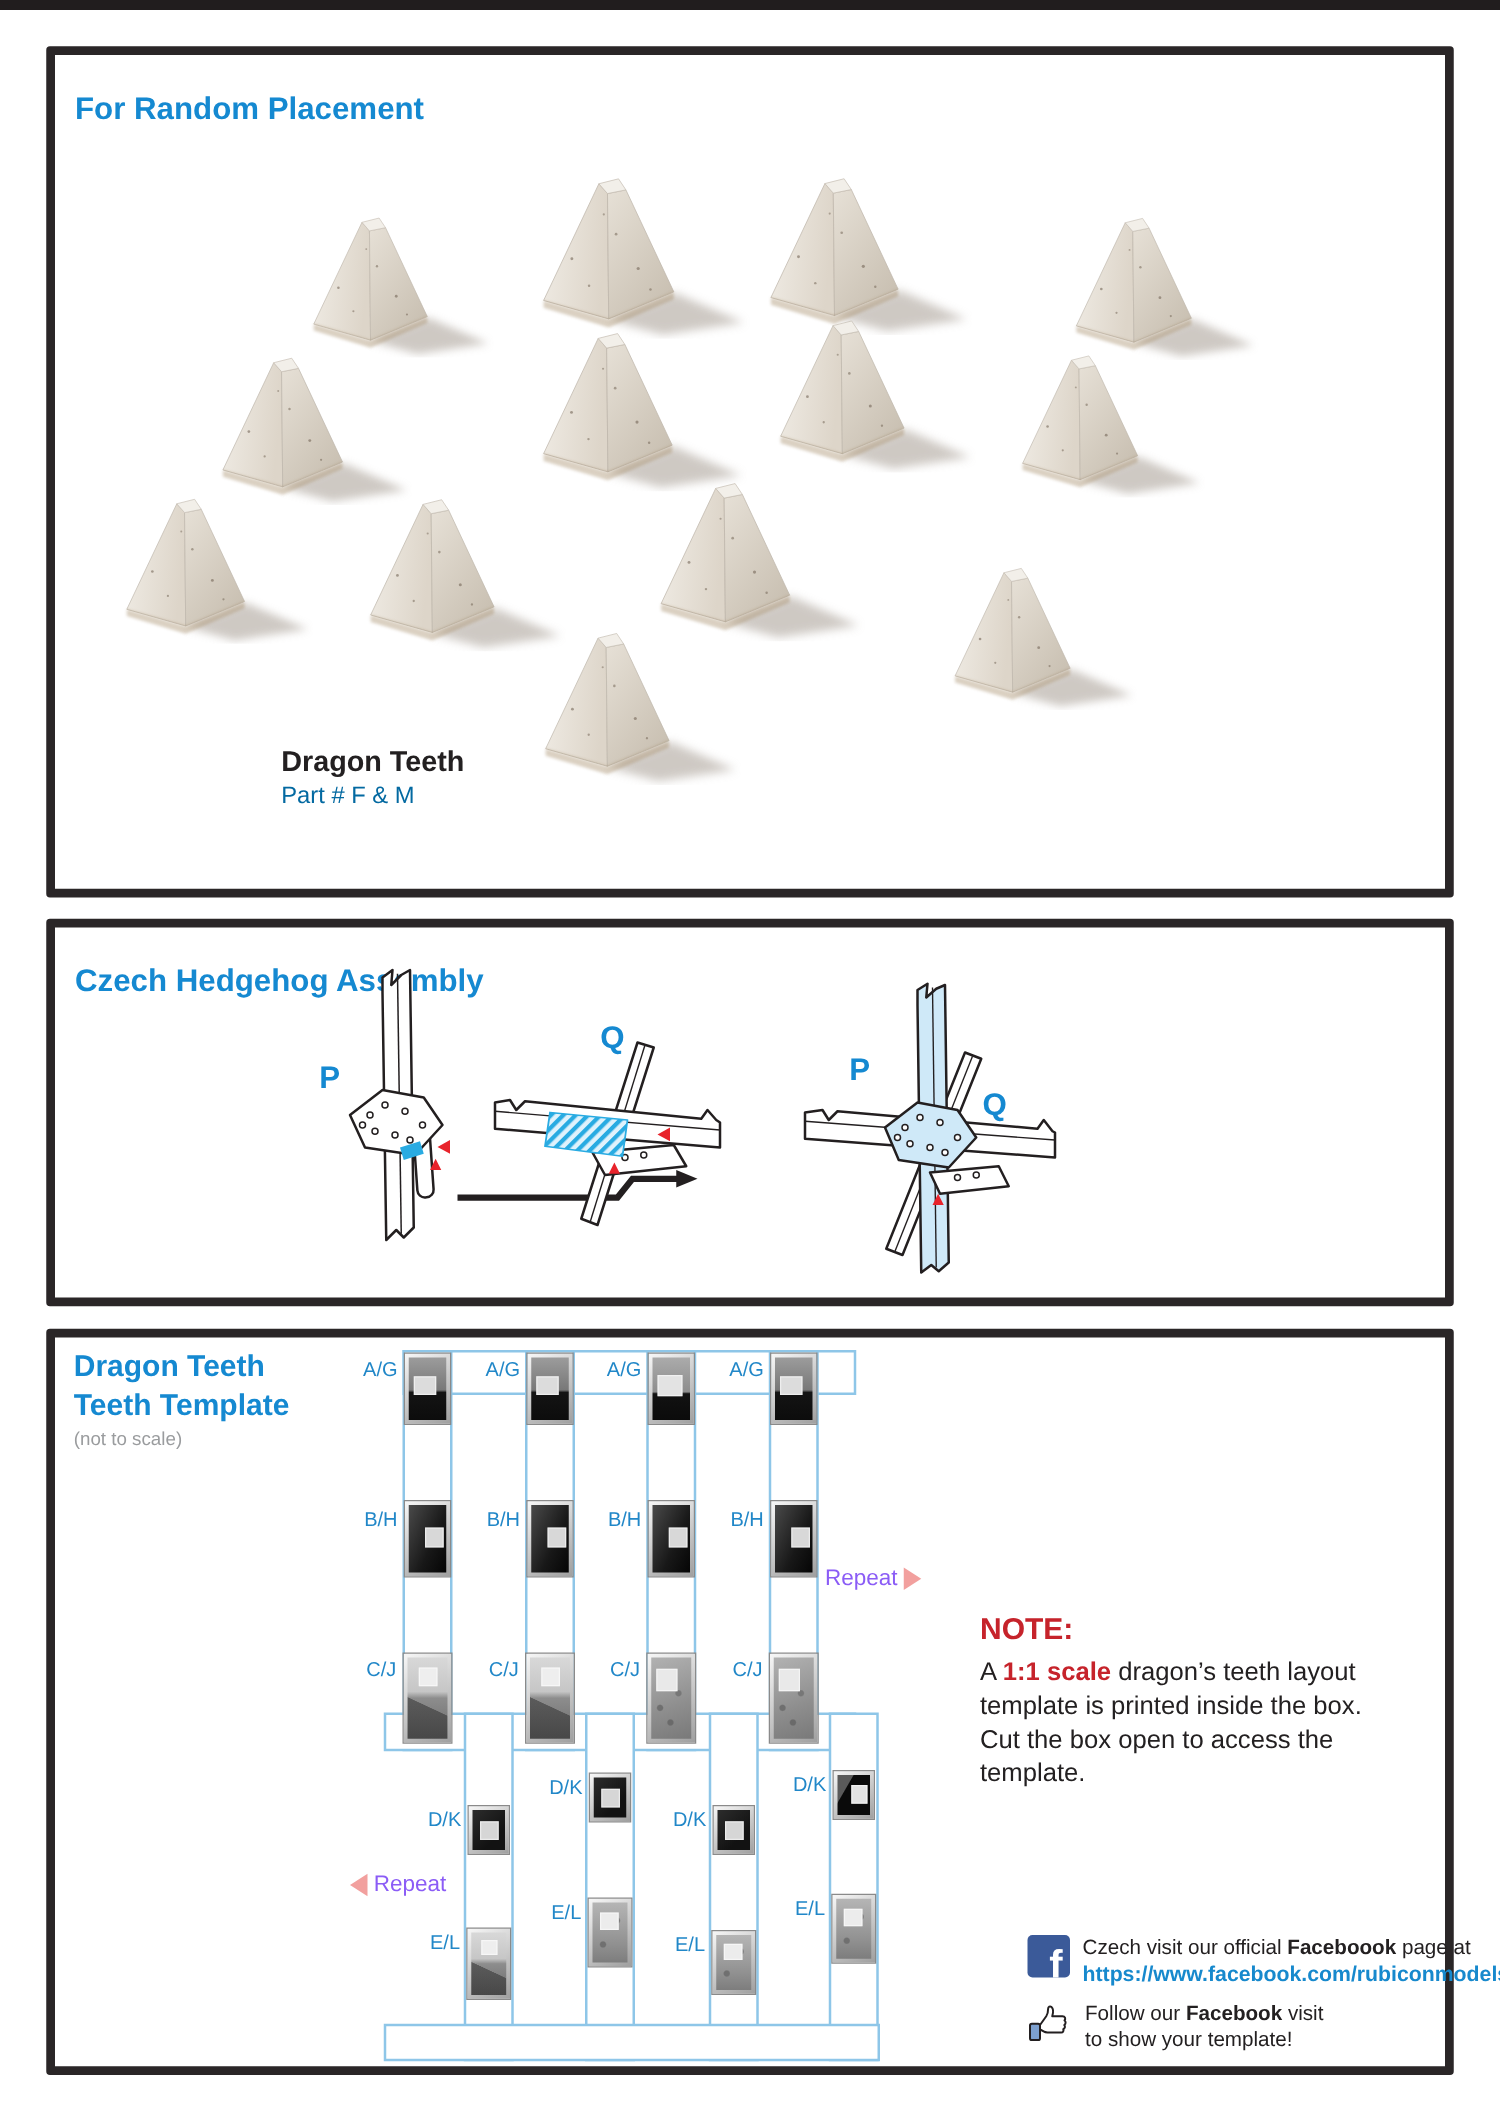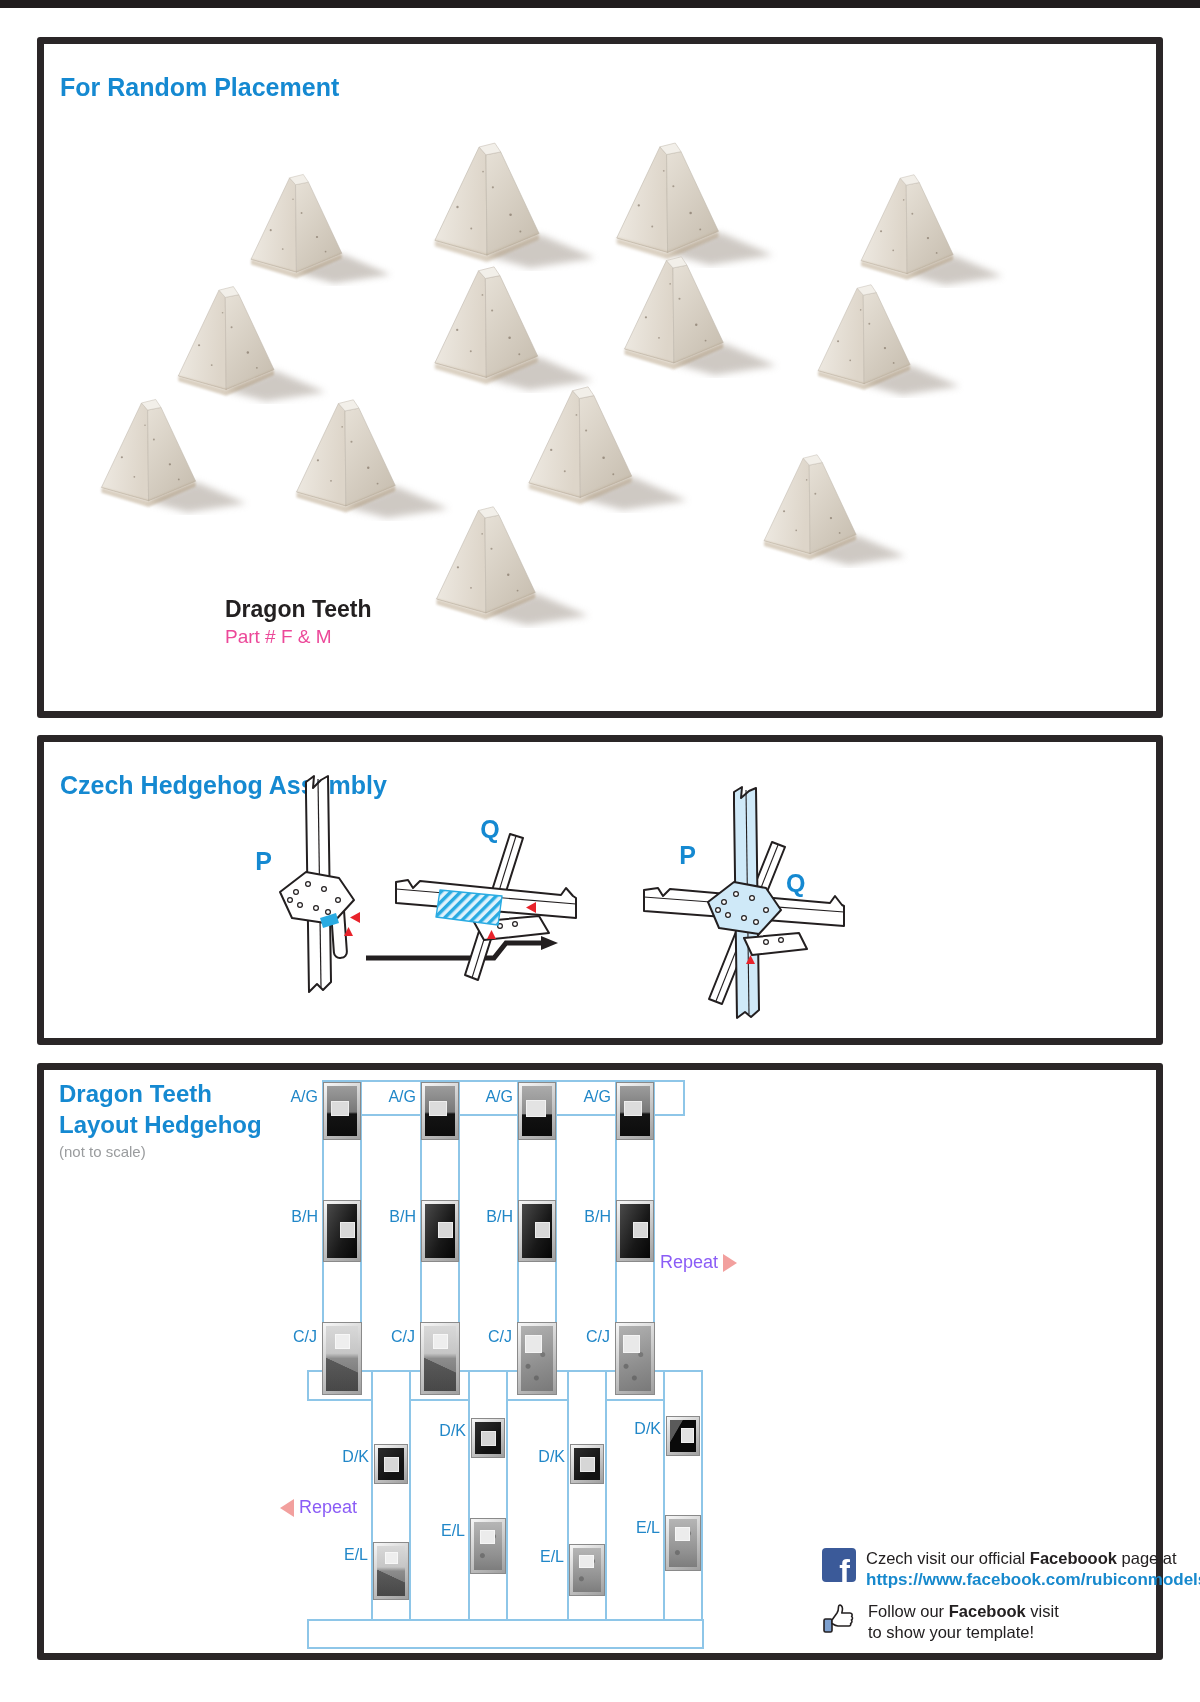--- a/index.html
+++ b/index.html
@@ -10,21 +10,21 @@
          border:7px solid #2a2627;border-radius:3px;box-sizing:border-box;}
   #panel1{top:37px;height:681px;padding-left:45px;}
   #panel2{top:735px;height:310px;}
   #panel3{top:1063px;height:597px;}
   .panel-title{position:absolute;left:16px;top:8px;color:#1589d1;font-weight:bold;
                font-size:25px;white-space:nowrap;}
   .fill-svg{position:absolute;left:0;top:0;width:100%;height:100%;}
   
   .p1-caption{position:absolute;left:181px;top:552px;}
   .p1-caption .t1{font-size:23px;font-weight:bold;color:#232021;}
-  .p1-caption .t2{font-size:19px;color:#ec4899;margin-top:3px;}
+  .p1-caption .t2{font-size:19px;color:#0369a1;margin-top:3px;}
   
   .p3-title{position:absolute;left:15px;top:8px;}
   .p3-title .l{color:#1589d1;font-weight:bold;font-size:24px;line-height:31px;}
   .p3-title .sub{color:#9a9c9e;font-size:15px;margin-top:3px;}
   
   .g-label{position:absolute;width:44px;text-align:right;color:#2187c8;
            font-size:16px;line-height:18px;}
   .tile{position:absolute;border:1px solid #8a8a8a;
         background:linear-gradient(145deg,#f7f7f7,#9f9f9f);box-sizing:border-box;}
   .tin{position:absolute;left:3px;top:3px;right:3px;bottom:3px;overflow:hidden;}
@@ -208,21 +208,21 @@
         <polygon points="702,222 711,222 706.5,213" fill="#e8232b" stroke="none"></polygon>
       </g>
       <text x="652" y="122" text-anchor="end" font-size="25" font-weight="bold" fill="#1589d1">P</text>
       <text x="742" y="150" font-size="25" font-weight="bold" fill="#1589d1">Q</text>
     </svg>
   </section>
 
   <section class="panel" id="panel3">
     <div class="p3-title">
       <div class="l">Dragon Teeth</div>
-      <div class="l">Layout Hedgehog</div>
+      <div class="l">Teeth Template</div>
       <div class="sub">(not to scale)</div>
     </div>
 
     <svg class="fill-svg" viewBox="0 0 1112 583">
       <g fill="#ffffff" stroke="#8ec6e8" stroke-width="2">
         <rect x="279" y="11" width="361" height="34"></rect>
         <rect x="279" y="11" width="38" height="319"></rect>
         <rect x="377" y="11" width="38" height="319"></rect>
         <rect x="474" y="11" width="38" height="319"></rect>
         <rect x="572" y="11" width="38" height="319"></rect>
@@ -360,20 +360,24 @@
 
     <div class="repeat" style="left:616px;top:182px;">
       <span>Repeat</span>
       <i class="tri-r"></i>
     </div>
     <div class="repeat" style="left:236px;top:427px;">
       <i class="tri-l"></i>
       <span>Repeat</span>
     </div>
 
+    <div class="note">
+      <h3>NOTE:</h3>
+      <p><span>A </span><span class="hl">1:1 scale</span><span> dragon’s teeth layout template is printed inside the box. Cut the box open to access the template.</span></p>
+    </div>
 
     <div class="fb-row" id="fb1">
       <div class="fb-icon">
           <span>f</span>
         </div>
       <div class="fb-text">
         <div><span>Czech visit our official </span><b>Faceboook</b><span> page at</span></div>
         <div class="url">https://www.facebook.com/rubiconmodels</div>
       </div>
     </div>

